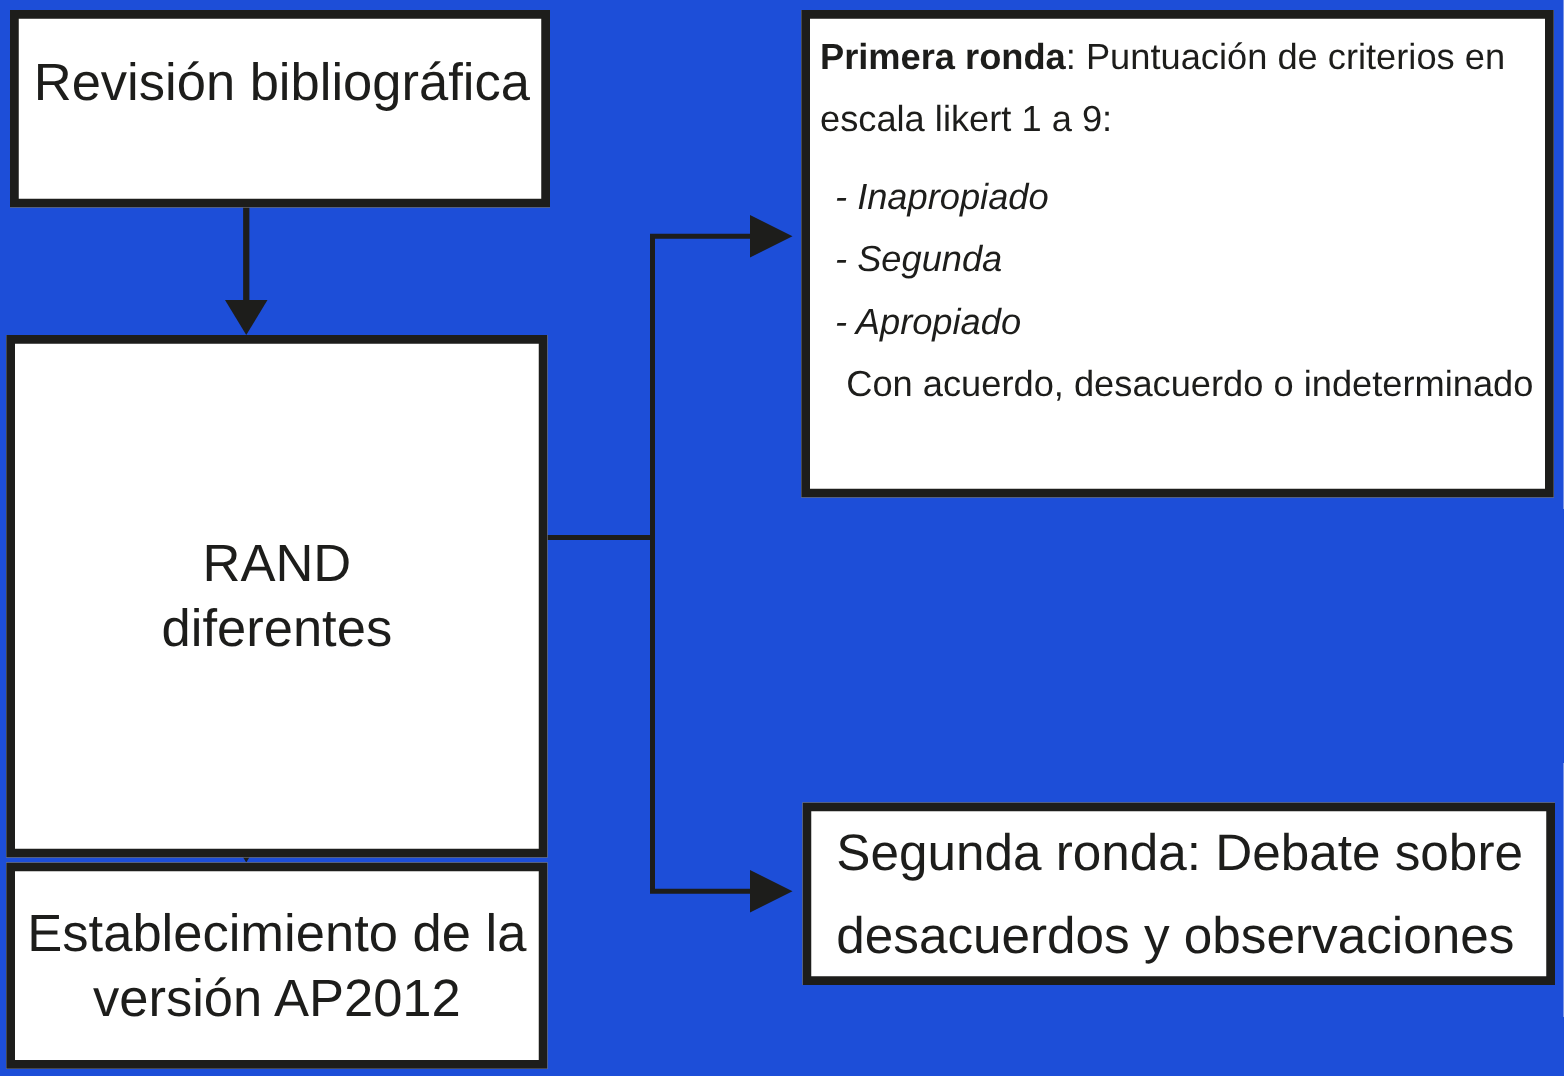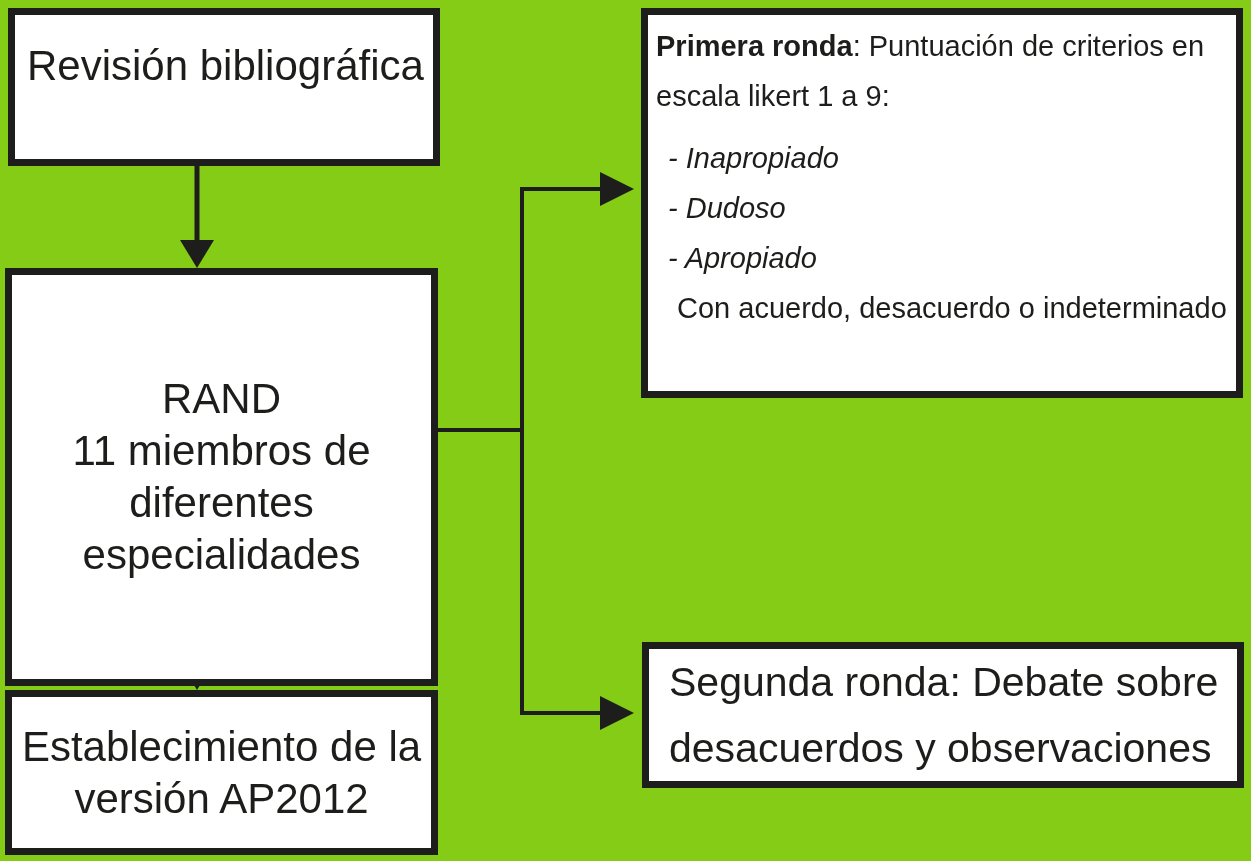--- a/index.html
+++ b/index.html
@@ -4,21 +4,21 @@
 <style>
   html, body {
     margin: 0;
     padding: 0;
     background: #ffffff;
   }
   .canvas {
     position: relative;
     width: 1251px;
     height: 861px;
-    background: #84cc16;
+    background: #1d4ed8;
     font-family: "Liberation Sans", sans-serif;
     color: #1d1d1b;
     overflow: hidden;
   }
   .connectors {
     position: absolute;
     left: 0;
     top: 0;
     width: 1251px;
     height: 861px;
@@ -118,35 +118,33 @@
       <polygon points="600,696 600,730 634,713" fill="#1d1d1b"></polygon>
     </g>
   </svg>
 
   <div class="box box-review">
     <div class="nowrap">Revisión bibliográfica</div>
   </div>
 
   <div class="box box-rand">
     <div class="nowrap">RAND</div>
-    <div class="nowrap">11 miembros de</div>
     <div class="nowrap">diferentes</div>
-    <div class="nowrap">especialidades</div>
   </div>
 
   <div class="box box-version">
     <div class="nowrap">Establecimiento de la</div>
     <div class="nowrap">versión AP2012</div>
   </div>
 
   <div class="box box-first">
     <p class="fr-head"><span class="bold">Primera ronda</span><span>: Puntuación de criterios en escala likert 1 a 9:</span></p>
     <div class="fr-items">
       <div class="nowrap">- Inapropiado</div>
-      <div class="nowrap">- Dudoso</div>
+      <div class="nowrap">- Segunda</div>
       <div class="nowrap">- Apropiado</div>
     </div>
     <div class="fr-note">Con acuerdo, desacuerdo o indeterminado</div>
   </div>
 
   <div class="box box-second">
     <div>Segunda ronda: Debate sobre desacuerdos y observaciones</div>
   </div>
 
 </div>

